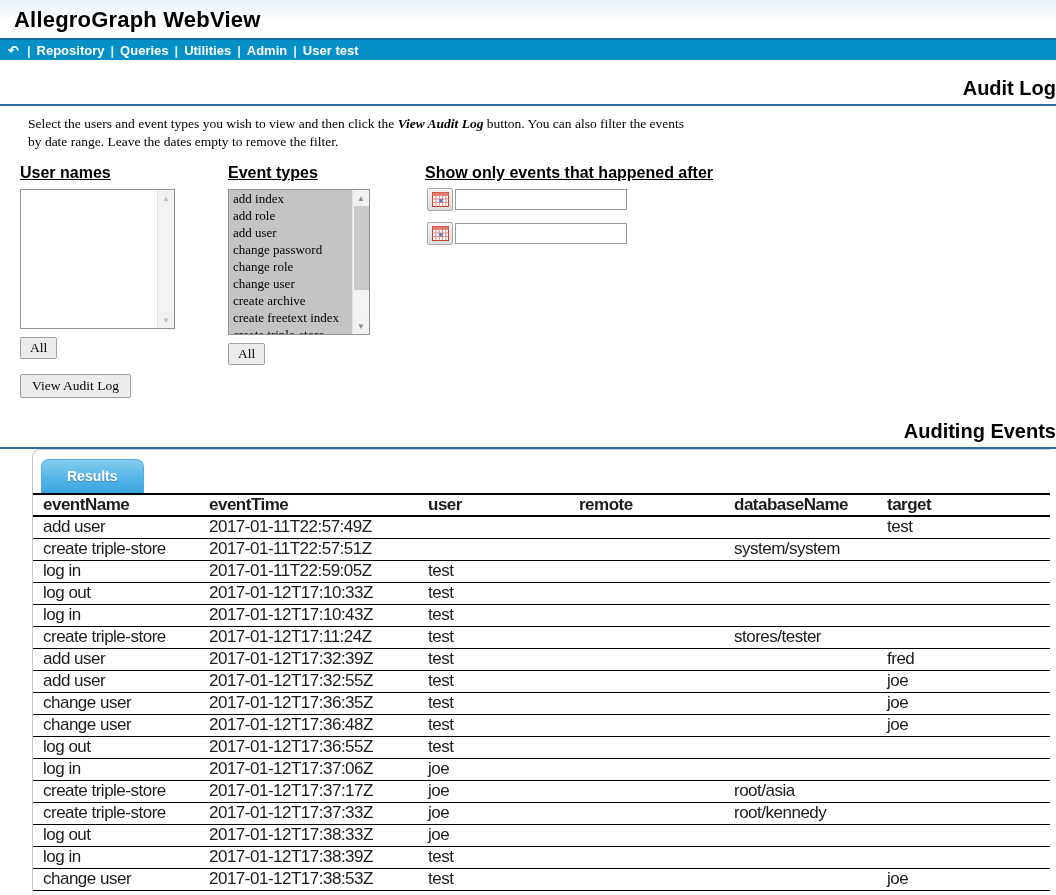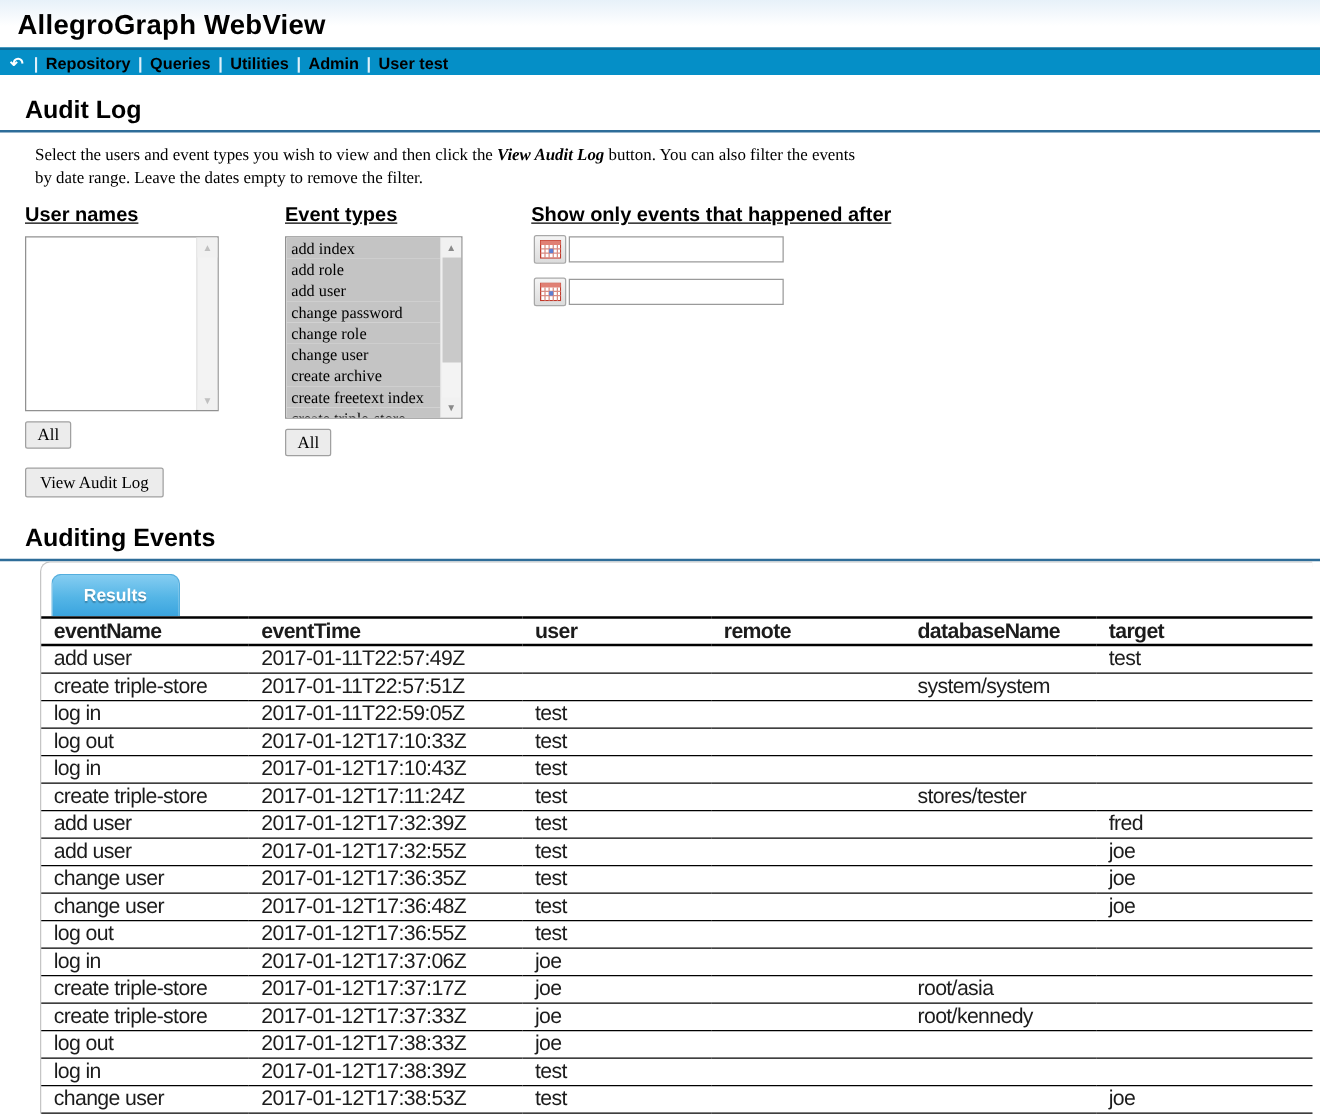--- a/index.html
+++ b/index.html
@@ -22,24 +22,24 @@
     display: flex;
     align-items: center;
     padding-left: 8px;
     color: #fff;
     font-size: 13px;
     font-weight: bold;
   }
   .nav-back { cursor: pointer; font-size: 13px; margin-right: 2px; }
   .nav-item { display: inline-flex; align-items: center; }
   .nav-sep { color: #dff0fa; margin: 0 6px; font-weight: bold; }
-  .nav-link { color: #000000; cursor: pointer; }
-
-  
-  .section-heading { border-bottom: 2px solid #2e6d99; padding-bottom: 4px; }
+  .nav-link { color: #ffffff; cursor: pointer; }
+
+  
+  .section-heading { border-bottom: 2px solid #2e6d99; padding-bottom: 4px; text-align: right; }
   .section-heading h1 { font-size: 20px; font-weight: bold; margin-left: 20px; }
   .heading-audit-log { margin-top: 17px; }
   .heading-auditing  { margin-top: 22px; }
 
   
   .description {
     font-family: "Liberation Serif", serif;
     font-size: 13.5px;
     line-height: 1.3;
     margin: 9px 0 0 28px;

